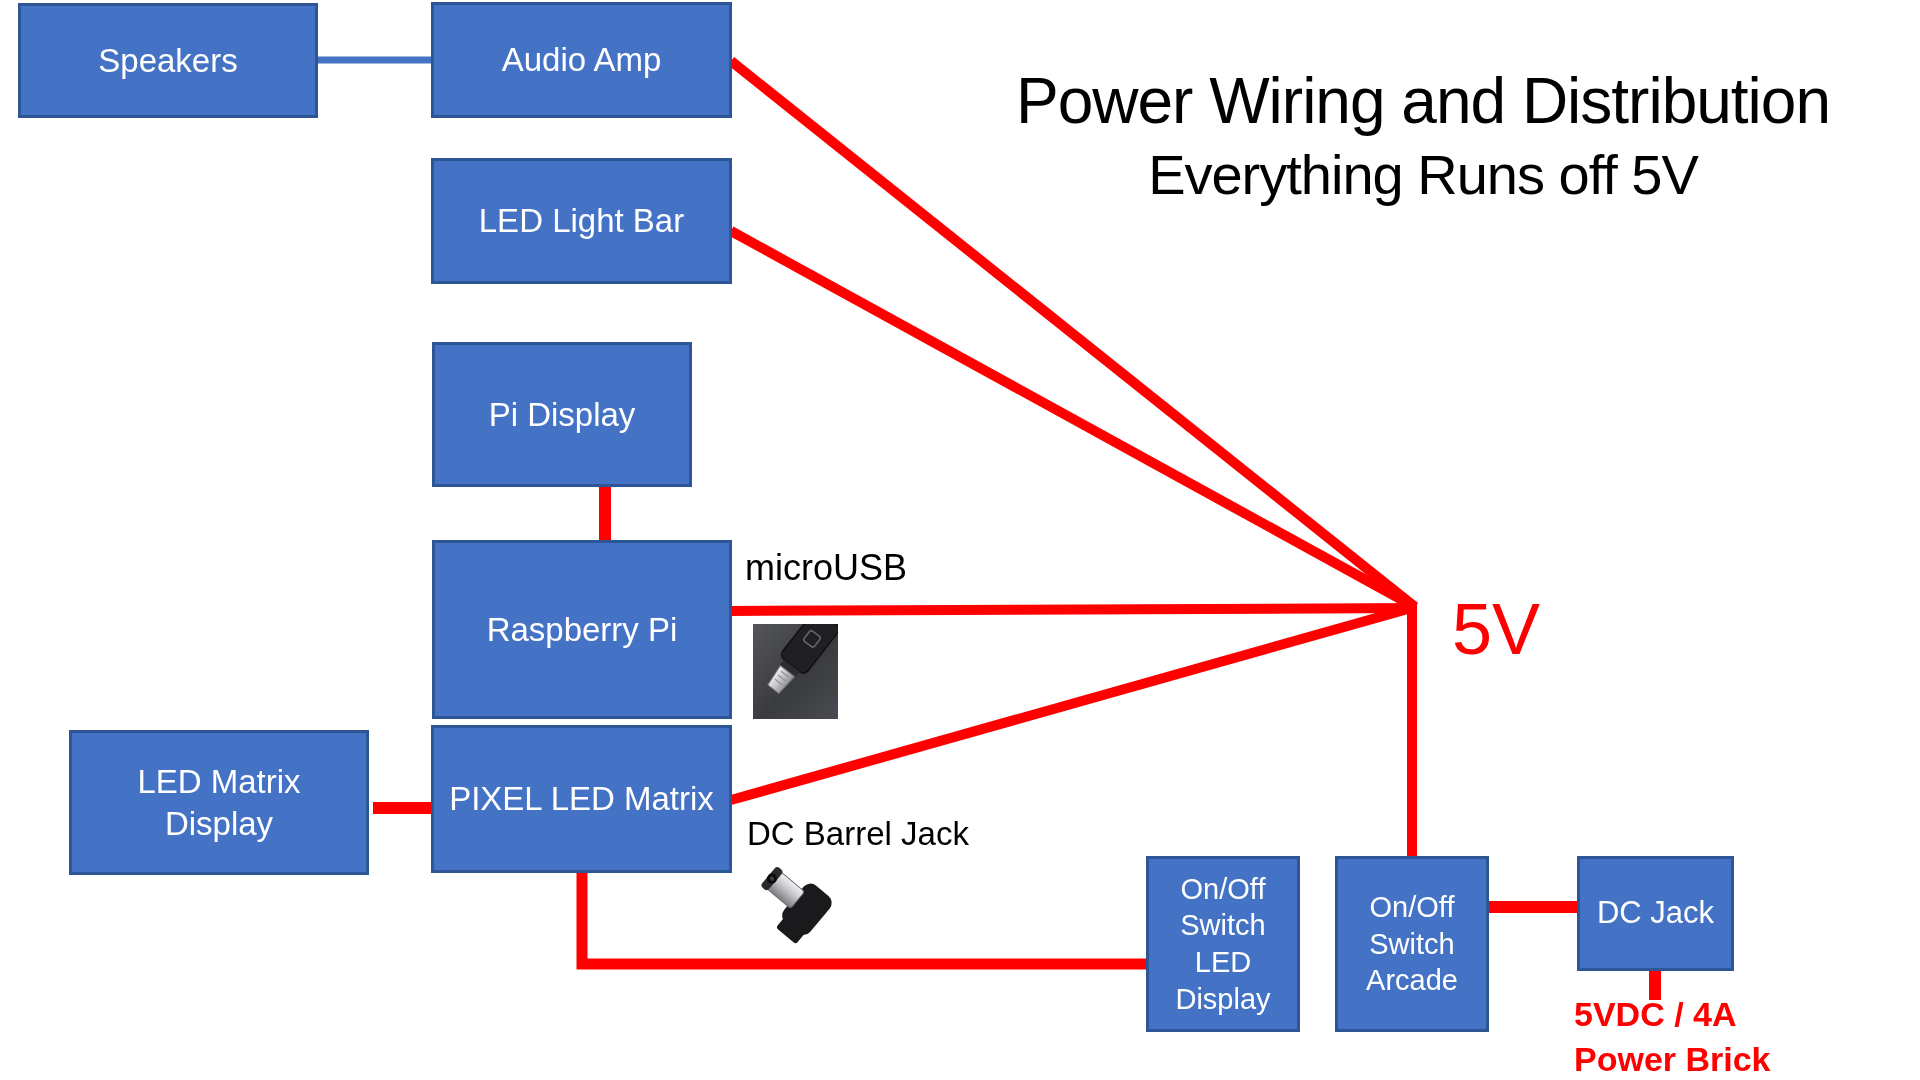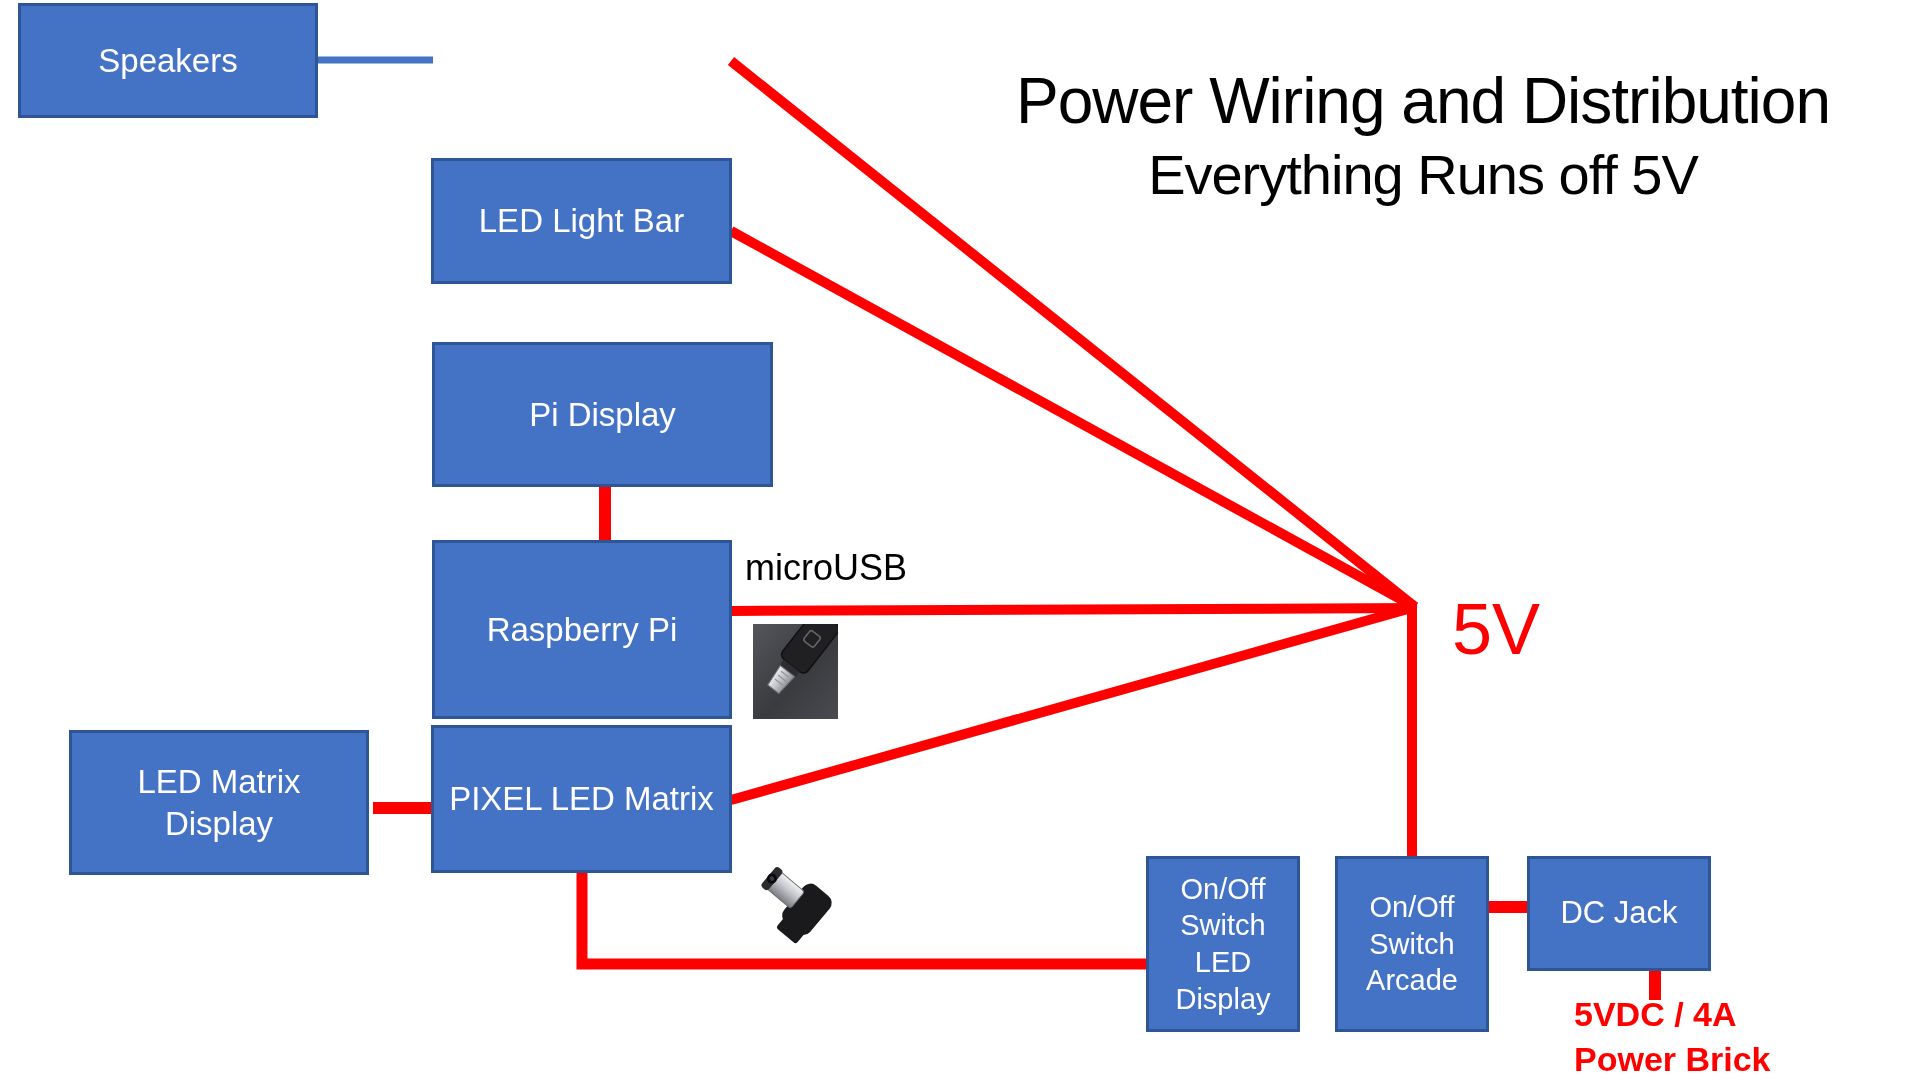--- a/index.html
+++ b/index.html
@@ -50,26 +50,29 @@
     <line x1="373" y1="808" x2="433" y2="808" stroke="#FF0000" stroke-width="12"></line>
     <polyline points="582,871 582,964 1148,964" fill="none" stroke="#FF0000" stroke-width="11"></polyline>
     <line x1="1487" y1="907" x2="1578" y2="907" stroke="#FF0000" stroke-width="12"></line>
     <line x1="1655" y1="969" x2="1655" y2="1000" stroke="#FF0000" stroke-width="12"></line>
   </svg>
 
   <div class="box" style="left:18px;top:3px;width:300px;height:115px">
     <span class="box-label">Speakers</span>
   </div>
 
+  <div class="box" style="left:431px;top:2px;width:301px;height:116px">
+    <span class="box-label">Audio Amp</span>
+  </div>
 
   <div class="box" style="left:431px;top:158px;width:301px;height:126px">
     <span class="box-label">LED Light Bar</span>
   </div>
 
-  <div class="box" style="left:432px;top:342px;width:341px;height:145px">
+  <div class="box" style="left:432px;top:342px;width:260px;height:145px">
     <span class="box-label">Pi Display</span>
   </div>
 
   <div class="box" style="left:432px;top:540px;width:300px;height:179px">
     <span class="box-label">Raspberry Pi</span>
   </div>
 
   <div class="box" style="left:431px;top:725px;width:301px;height:148px">
     <span class="box-label">PIXEL LED Matrix</span>
   </div>
@@ -85,33 +88,34 @@
 LED
 Display</span>
   </div>
 
   <div class="box" style="left:1335px;top:856px;width:154px;height:176px">
     <span class="box-label small">On/Off
 Switch
 Arcade</span>
   </div>
 
-  <div class="box" style="left:1527px;top:856px;width:184px;height:115px">
+  <div class="box" style="left:1577px;top:856px;width:157px;height:115px">
     <span class="box-label dcjack">DC Jack</span>
   </div>
 
   <div class="title-block">
     <div class="title-line1">Power Wiring and Distribution</div>
     <div class="title-line2">Everything Runs off 5V</div>
   </div>
 
   <div class="caption red-note" style="left:1452px;top:592px;font-size:72px;line-height:1.05;">5V</div>
 
   <div class="caption" style="left:745px;top:547px;font-size:36px;">microUSB</div>
 
+  <div class="caption" style="left:747px;top:815px;font-size:33px;">DC Barrel Jack</div>
 
   <div class="caption red-note" style="left:1574px;top:992px;font-size:34px;font-weight:700;line-height:1.32;">5VDC / 4A
 Power Brick</div>
 
   <div class="photo" style="left:753px;top:624px;">
     <svg width="85" height="95" viewBox="0 0 85 95">
       <defs>
         <linearGradient id="musbbg" x1="0" y1="0" x2="1" y2="1">
           <stop offset="0" stop-color="#55565b"></stop>
           <stop offset="0.55" stop-color="#3a3b3f"></stop>

